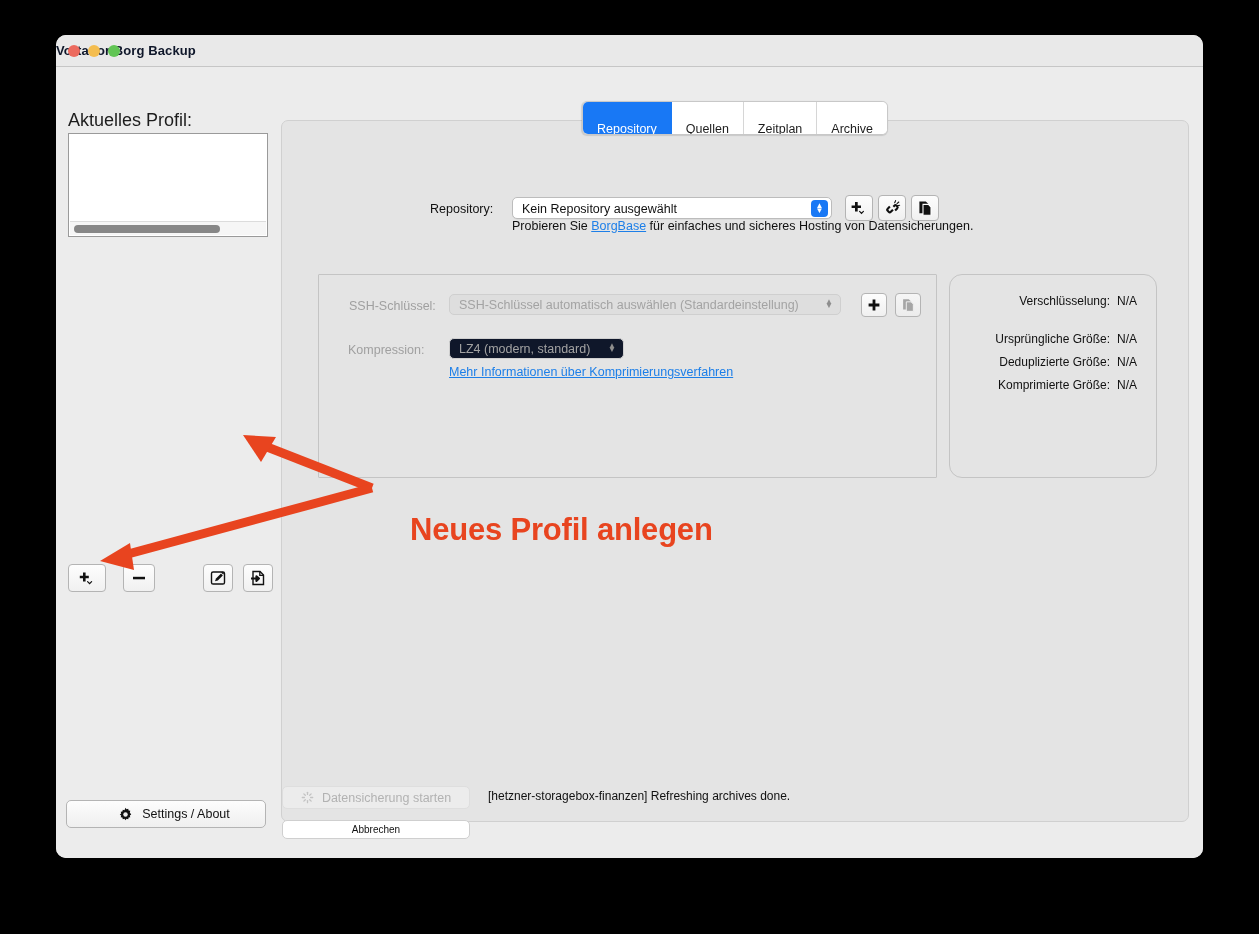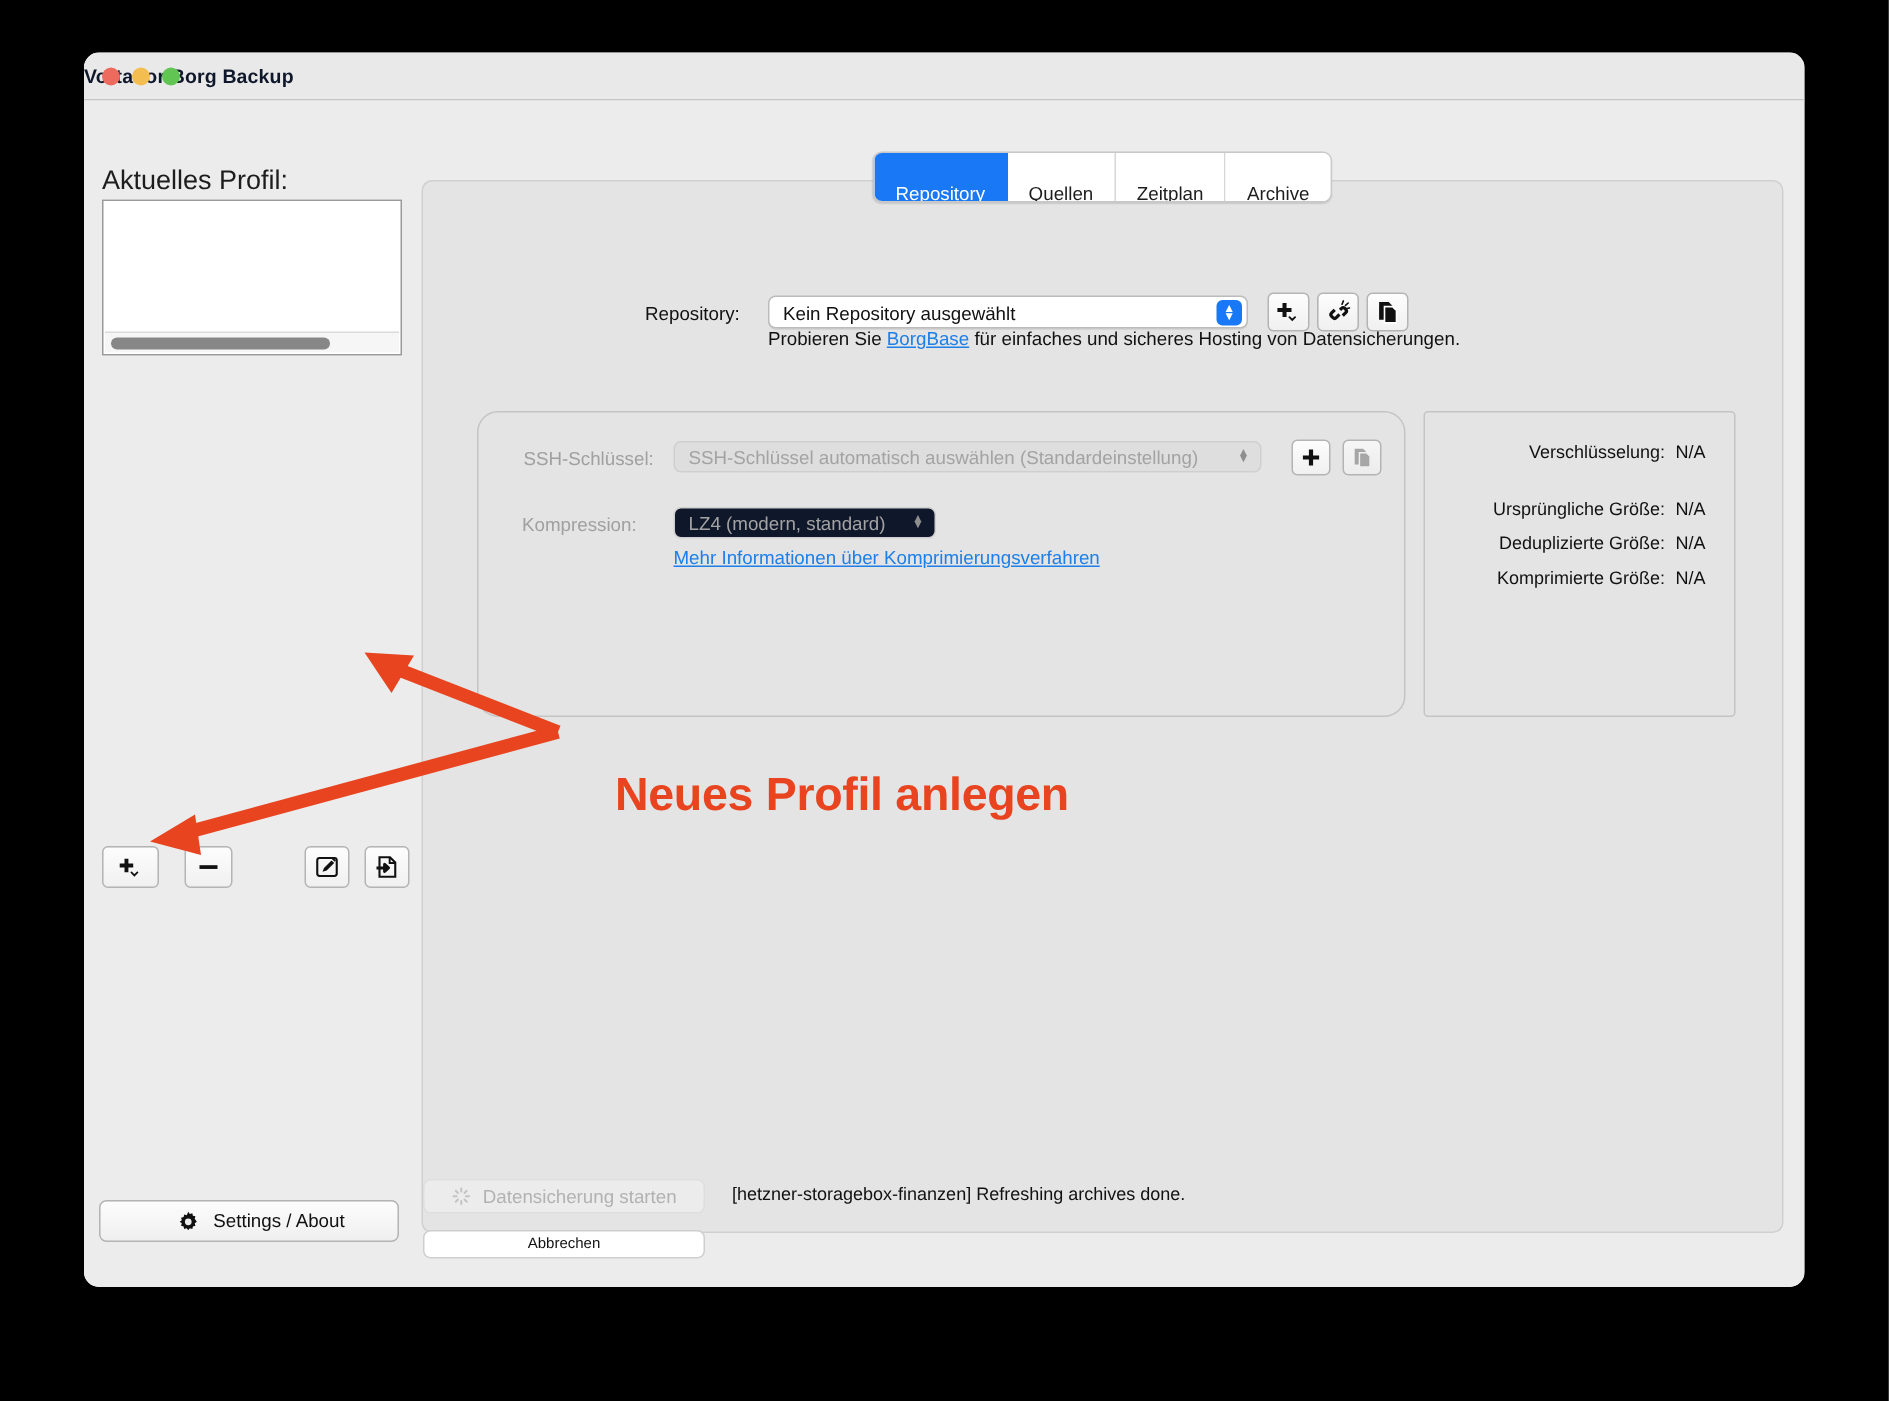--- a/index.html
+++ b/index.html
@@ -159,21 +159,21 @@
     font-size: 12.5px; color: #111; white-space: nowrap;
   }
   .link { color: #1d7fe8; text-decoration: underline; }
 
   
   #settings-group {
     position: absolute; left: 36px; top: 153px;
     width: 619px; height: 204px;
     background: #e4e4e4;
     border: 1px solid #c4c4c4;
-    border-radius: 14px;
+    border-radius: 1px;
   }
   #ssh-label {
     position: absolute; left: 30px; top: 24px;
     font-size: 12.5px; color: #a0a0a0;
   }
   #ssh-select {
     position: absolute; left: 130px; top: 19px;
     width: 392px; height: 21px;
     background: #dedede;
     border: 1px solid #cfcfcf; border-radius: 5px;
@@ -210,21 +210,21 @@
   #ssh-btn-add  { position: absolute; left: 542px; top: 18px; width: 26px; height: 24px; }
   #ssh-btn-copy { position: absolute; left: 576px; top: 18px; width: 26px; height: 24px;
                   color: #9a9a9a; background: linear-gradient(#f6f6f6,#ececec); }
 
   
   #stats-panel {
     position: absolute; left: 667px; top: 153px;
     width: 208px; height: 204px;
     background: #e4e4e4;
     border: 1px solid #c4c4c4;
-    border-radius: 3px;
+    border-radius: 13px;
   }
   .stat-row {
     position: absolute; right: 12px;
     display: flex; align-items: baseline; gap: 7px;
     font-size: 12px; color: #111; white-space: nowrap;
   }
   .stat-val { min-width: 27px; }
 
   
   #btn-start-backup {

